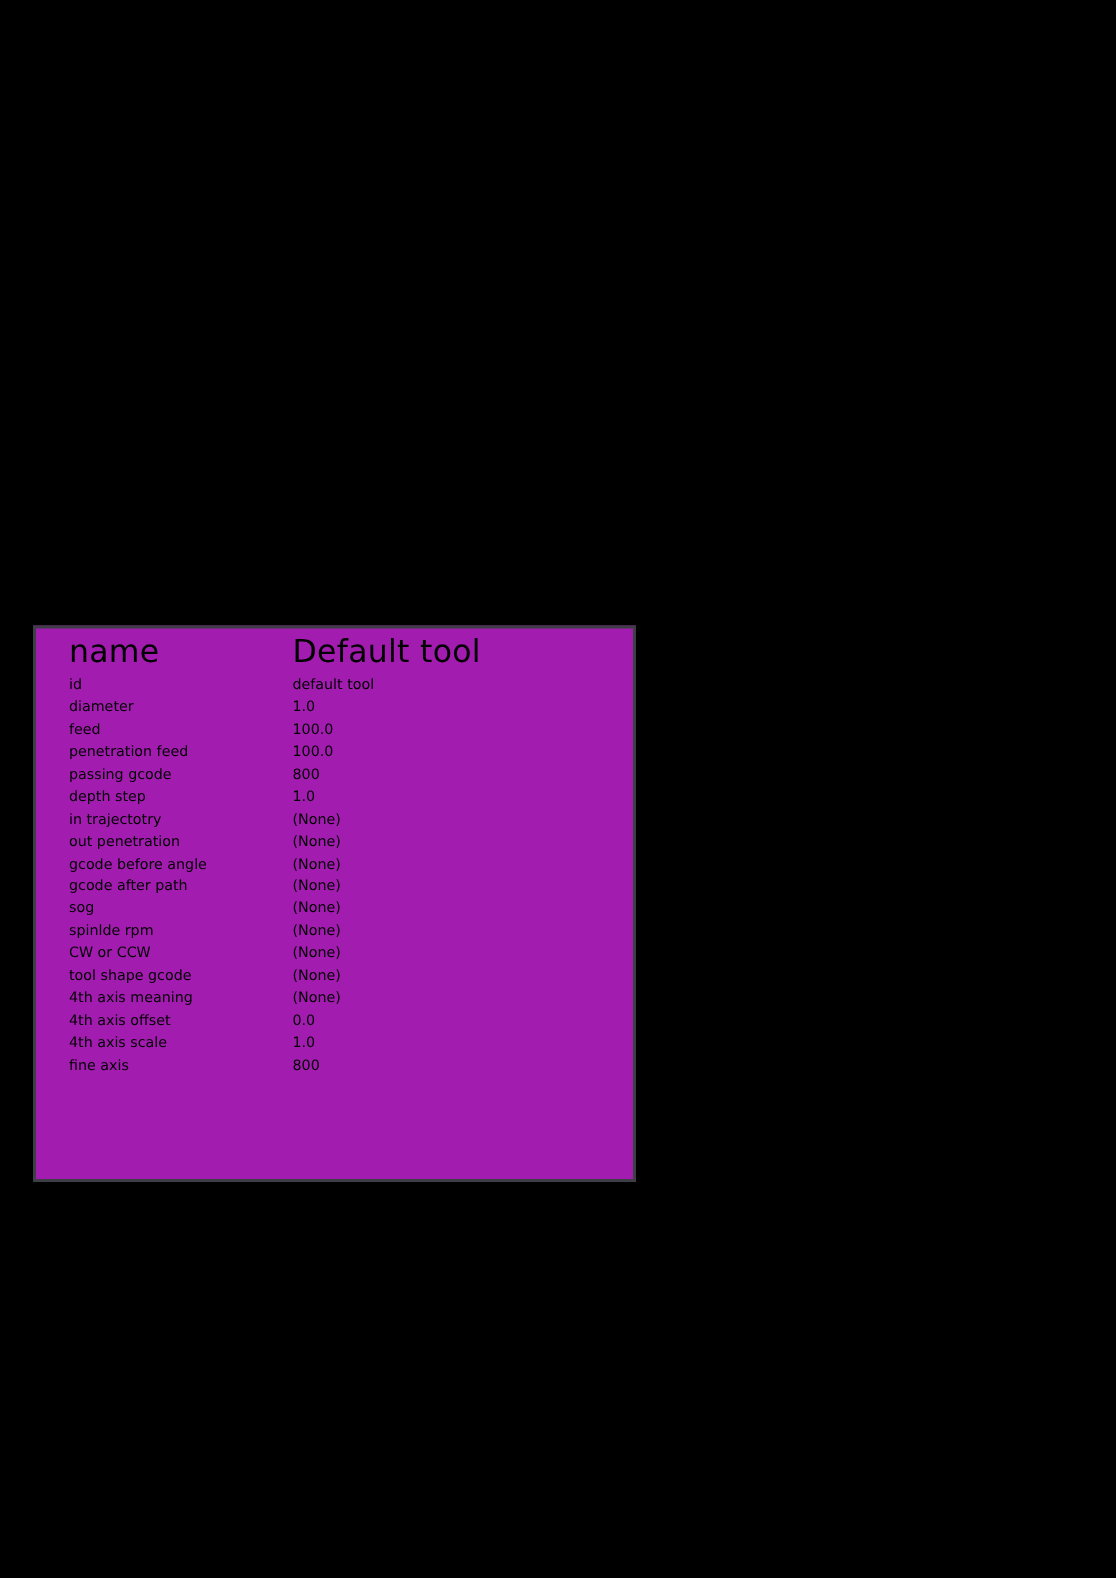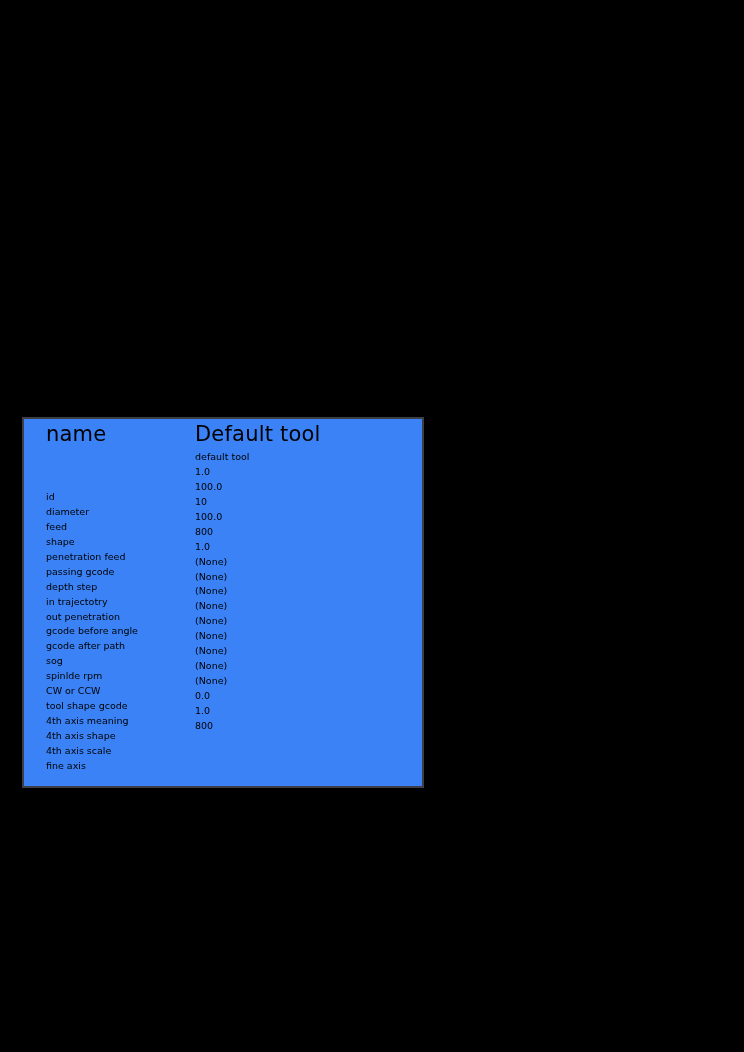--- a/index.html
+++ b/index.html
@@ -17,21 +17,21 @@
     -webkit-font-smoothing: none;
   }
 
   
   #tool-panel {
     position: absolute;
     left: 22px;
     top: 417px;
     width: 398px;   
     height: 367px;  
-    background: #3b82f6;
+    background: #a21caf;
     border: 2px solid #3e3e46;
     box-sizing: content-box;
   }
 
   
   .panel-header {
     position: absolute;
     left: 0;
     top: 0;
     width: 100%;
@@ -70,21 +70,20 @@
     height: 14.95px;
   }
   .prop-label {
     position: absolute;
     left: 22px;
     top: 0;
     font-size: 9.5px;
     line-height: 14.95px;
     color: #000000;
     white-space: nowrap;
-    margin-top: 40px;
   }
   .prop-value {
     position: absolute;
     left: 171px;
     top: 0;
     font-size: 9.5px;
     line-height: 14.95px;
     color: #000000;
     white-space: nowrap;
   }
@@ -104,24 +103,20 @@
         <span class="prop-label">id</span>
         <span class="prop-value">default tool</span>
       </div>
       <div class="prop-row">
         <span class="prop-label">diameter</span>
         <span class="prop-value">1.0</span>
       </div>
       <div class="prop-row">
         <span class="prop-label">feed</span>
         <span class="prop-value">100.0</span>
-      </div>
-      <div class="prop-row">
-        <span class="prop-label">shape</span>
-        <span class="prop-value">10</span>
       </div>
       <div class="prop-row">
         <span class="prop-label">penetration feed</span>
         <span class="prop-value">100.0</span>
       </div>
       <div class="prop-row">
         <span class="prop-label">passing gcode</span>
         <span class="prop-value">800</span>
       </div>
       <div class="prop-row">
@@ -158,21 +153,21 @@
       </div>
       <div class="prop-row">
         <span class="prop-label">tool shape gcode</span>
         <span class="prop-value">(None)</span>
       </div>
       <div class="prop-row">
         <span class="prop-label">4th axis meaning</span>
         <span class="prop-value">(None)</span>
       </div>
       <div class="prop-row">
-        <span class="prop-label">4th axis shape</span>
+        <span class="prop-label">4th axis offset</span>
         <span class="prop-value">0.0</span>
       </div>
       <div class="prop-row">
         <span class="prop-label">4th axis scale</span>
         <span class="prop-value">1.0</span>
       </div>
       <div class="prop-row">
         <span class="prop-label">fine axis</span>
         <span class="prop-value">800</span>
       </div>

